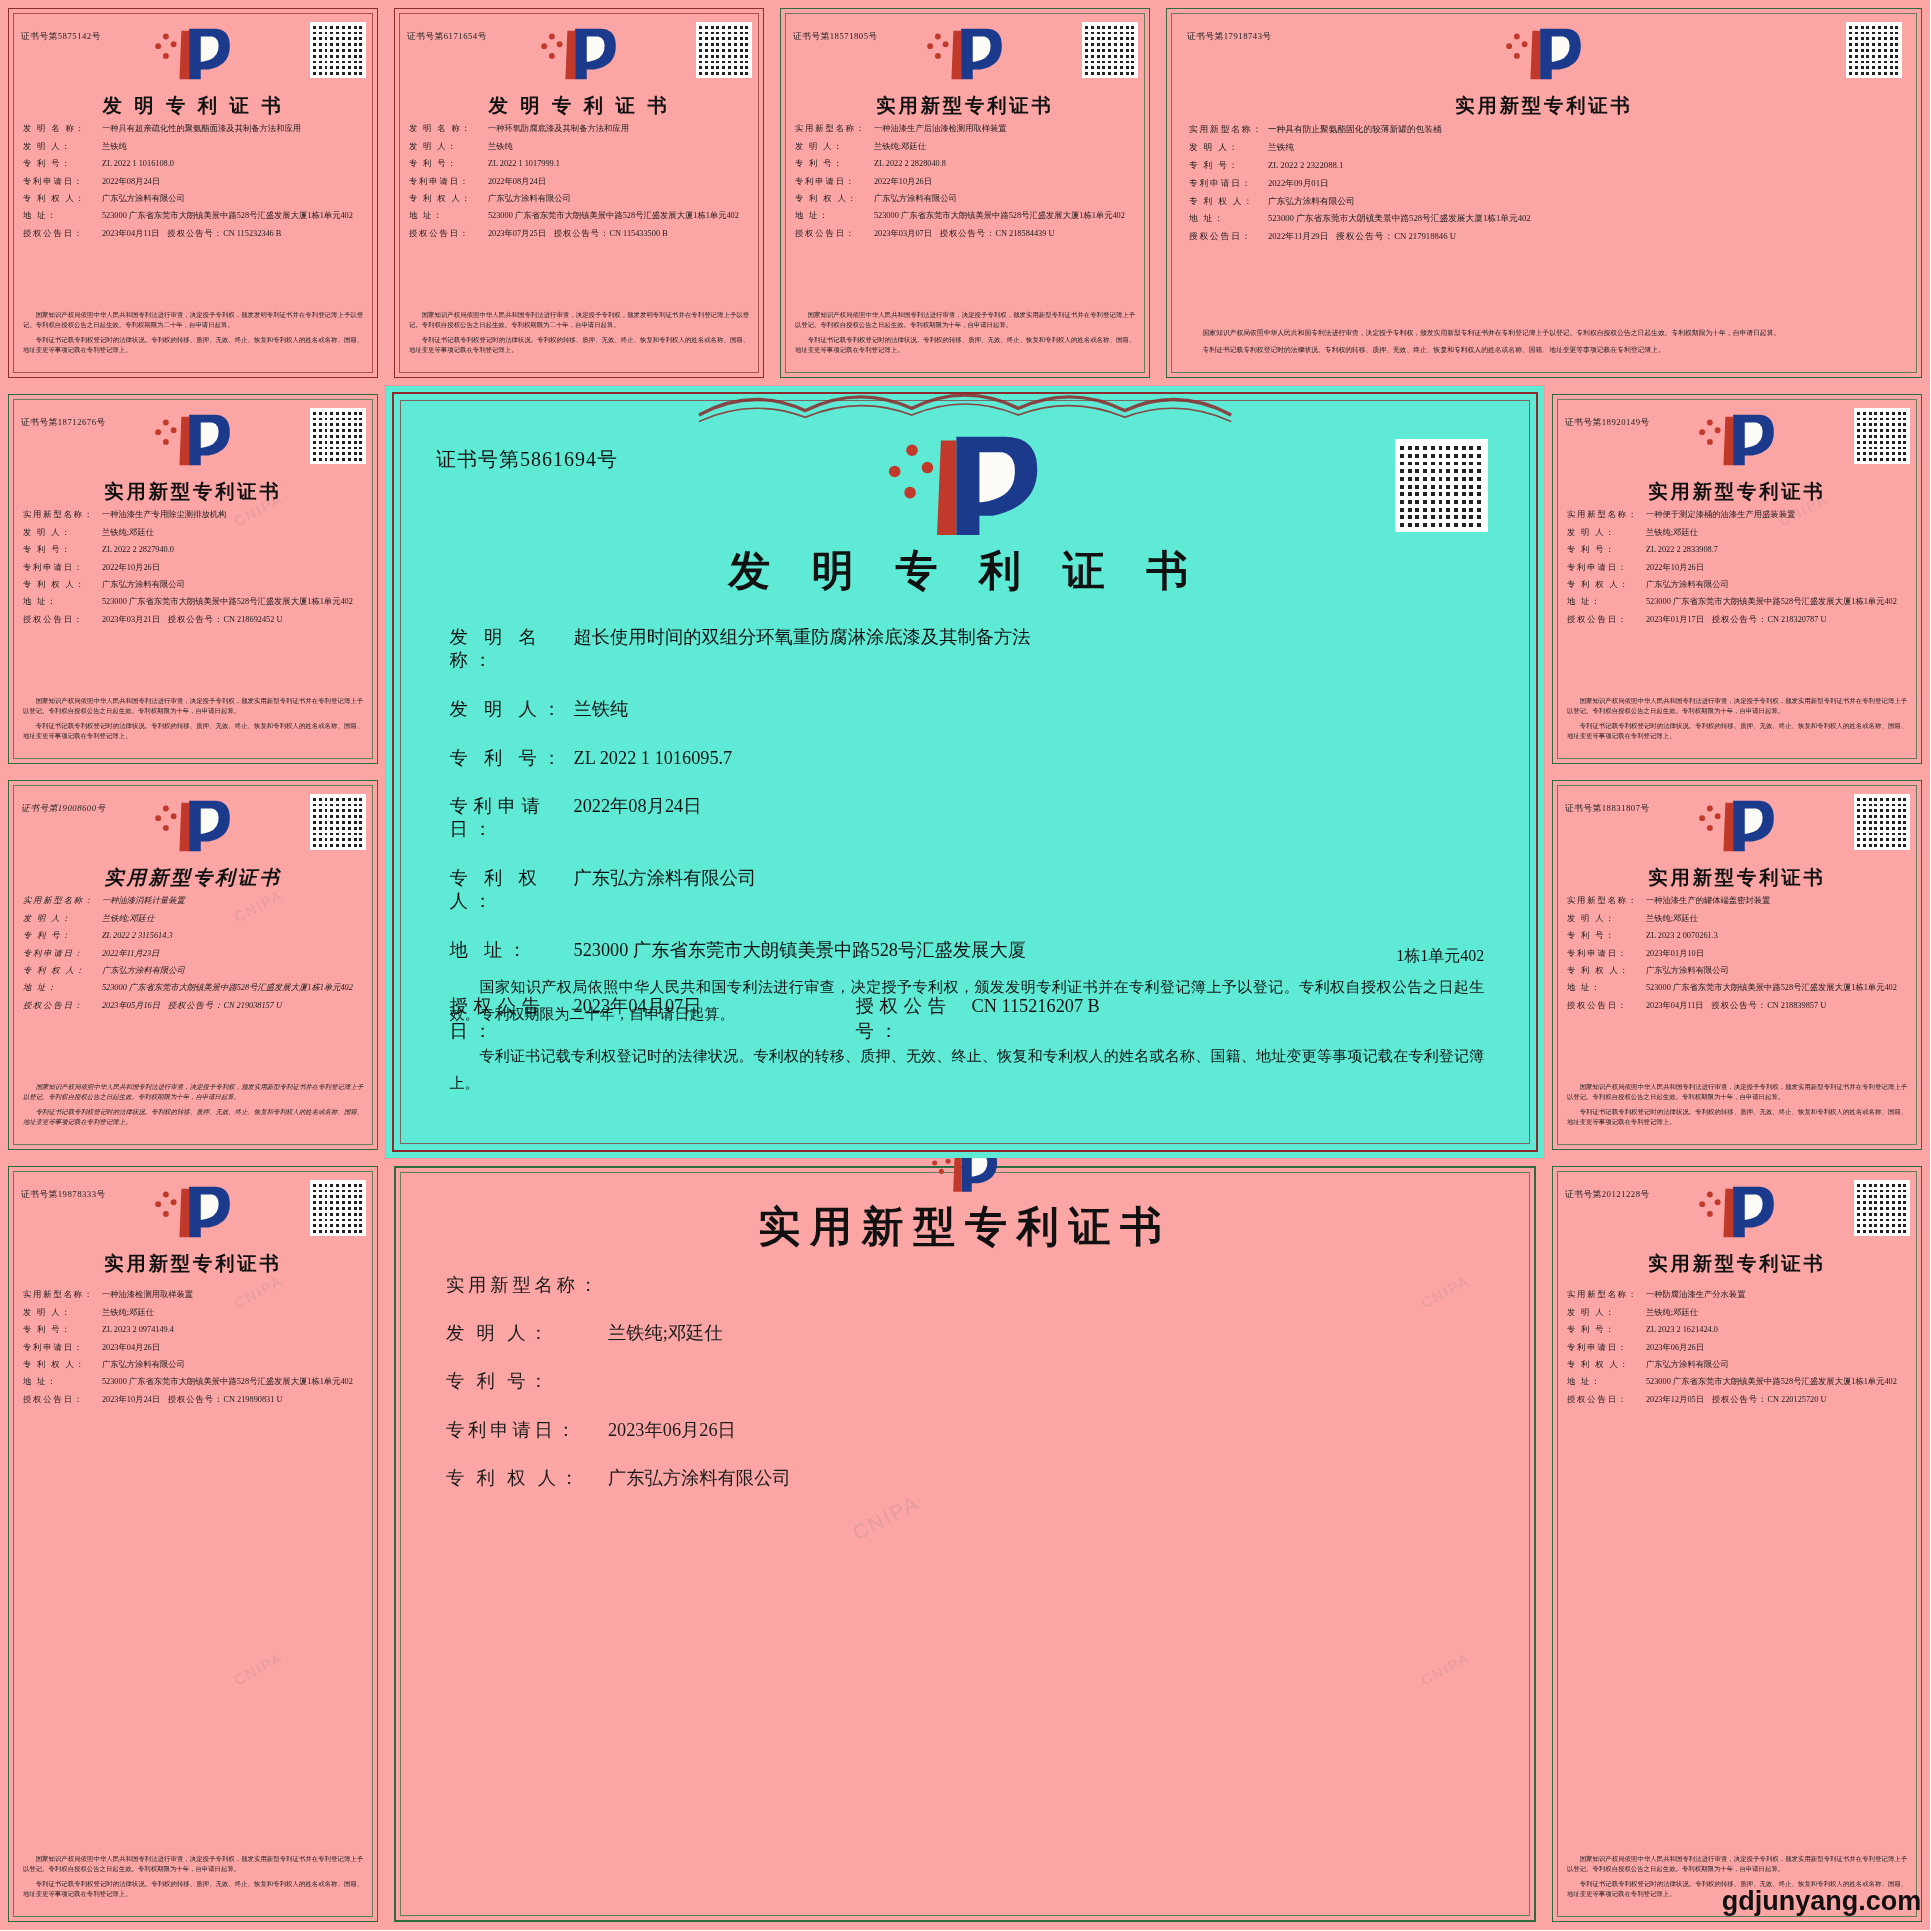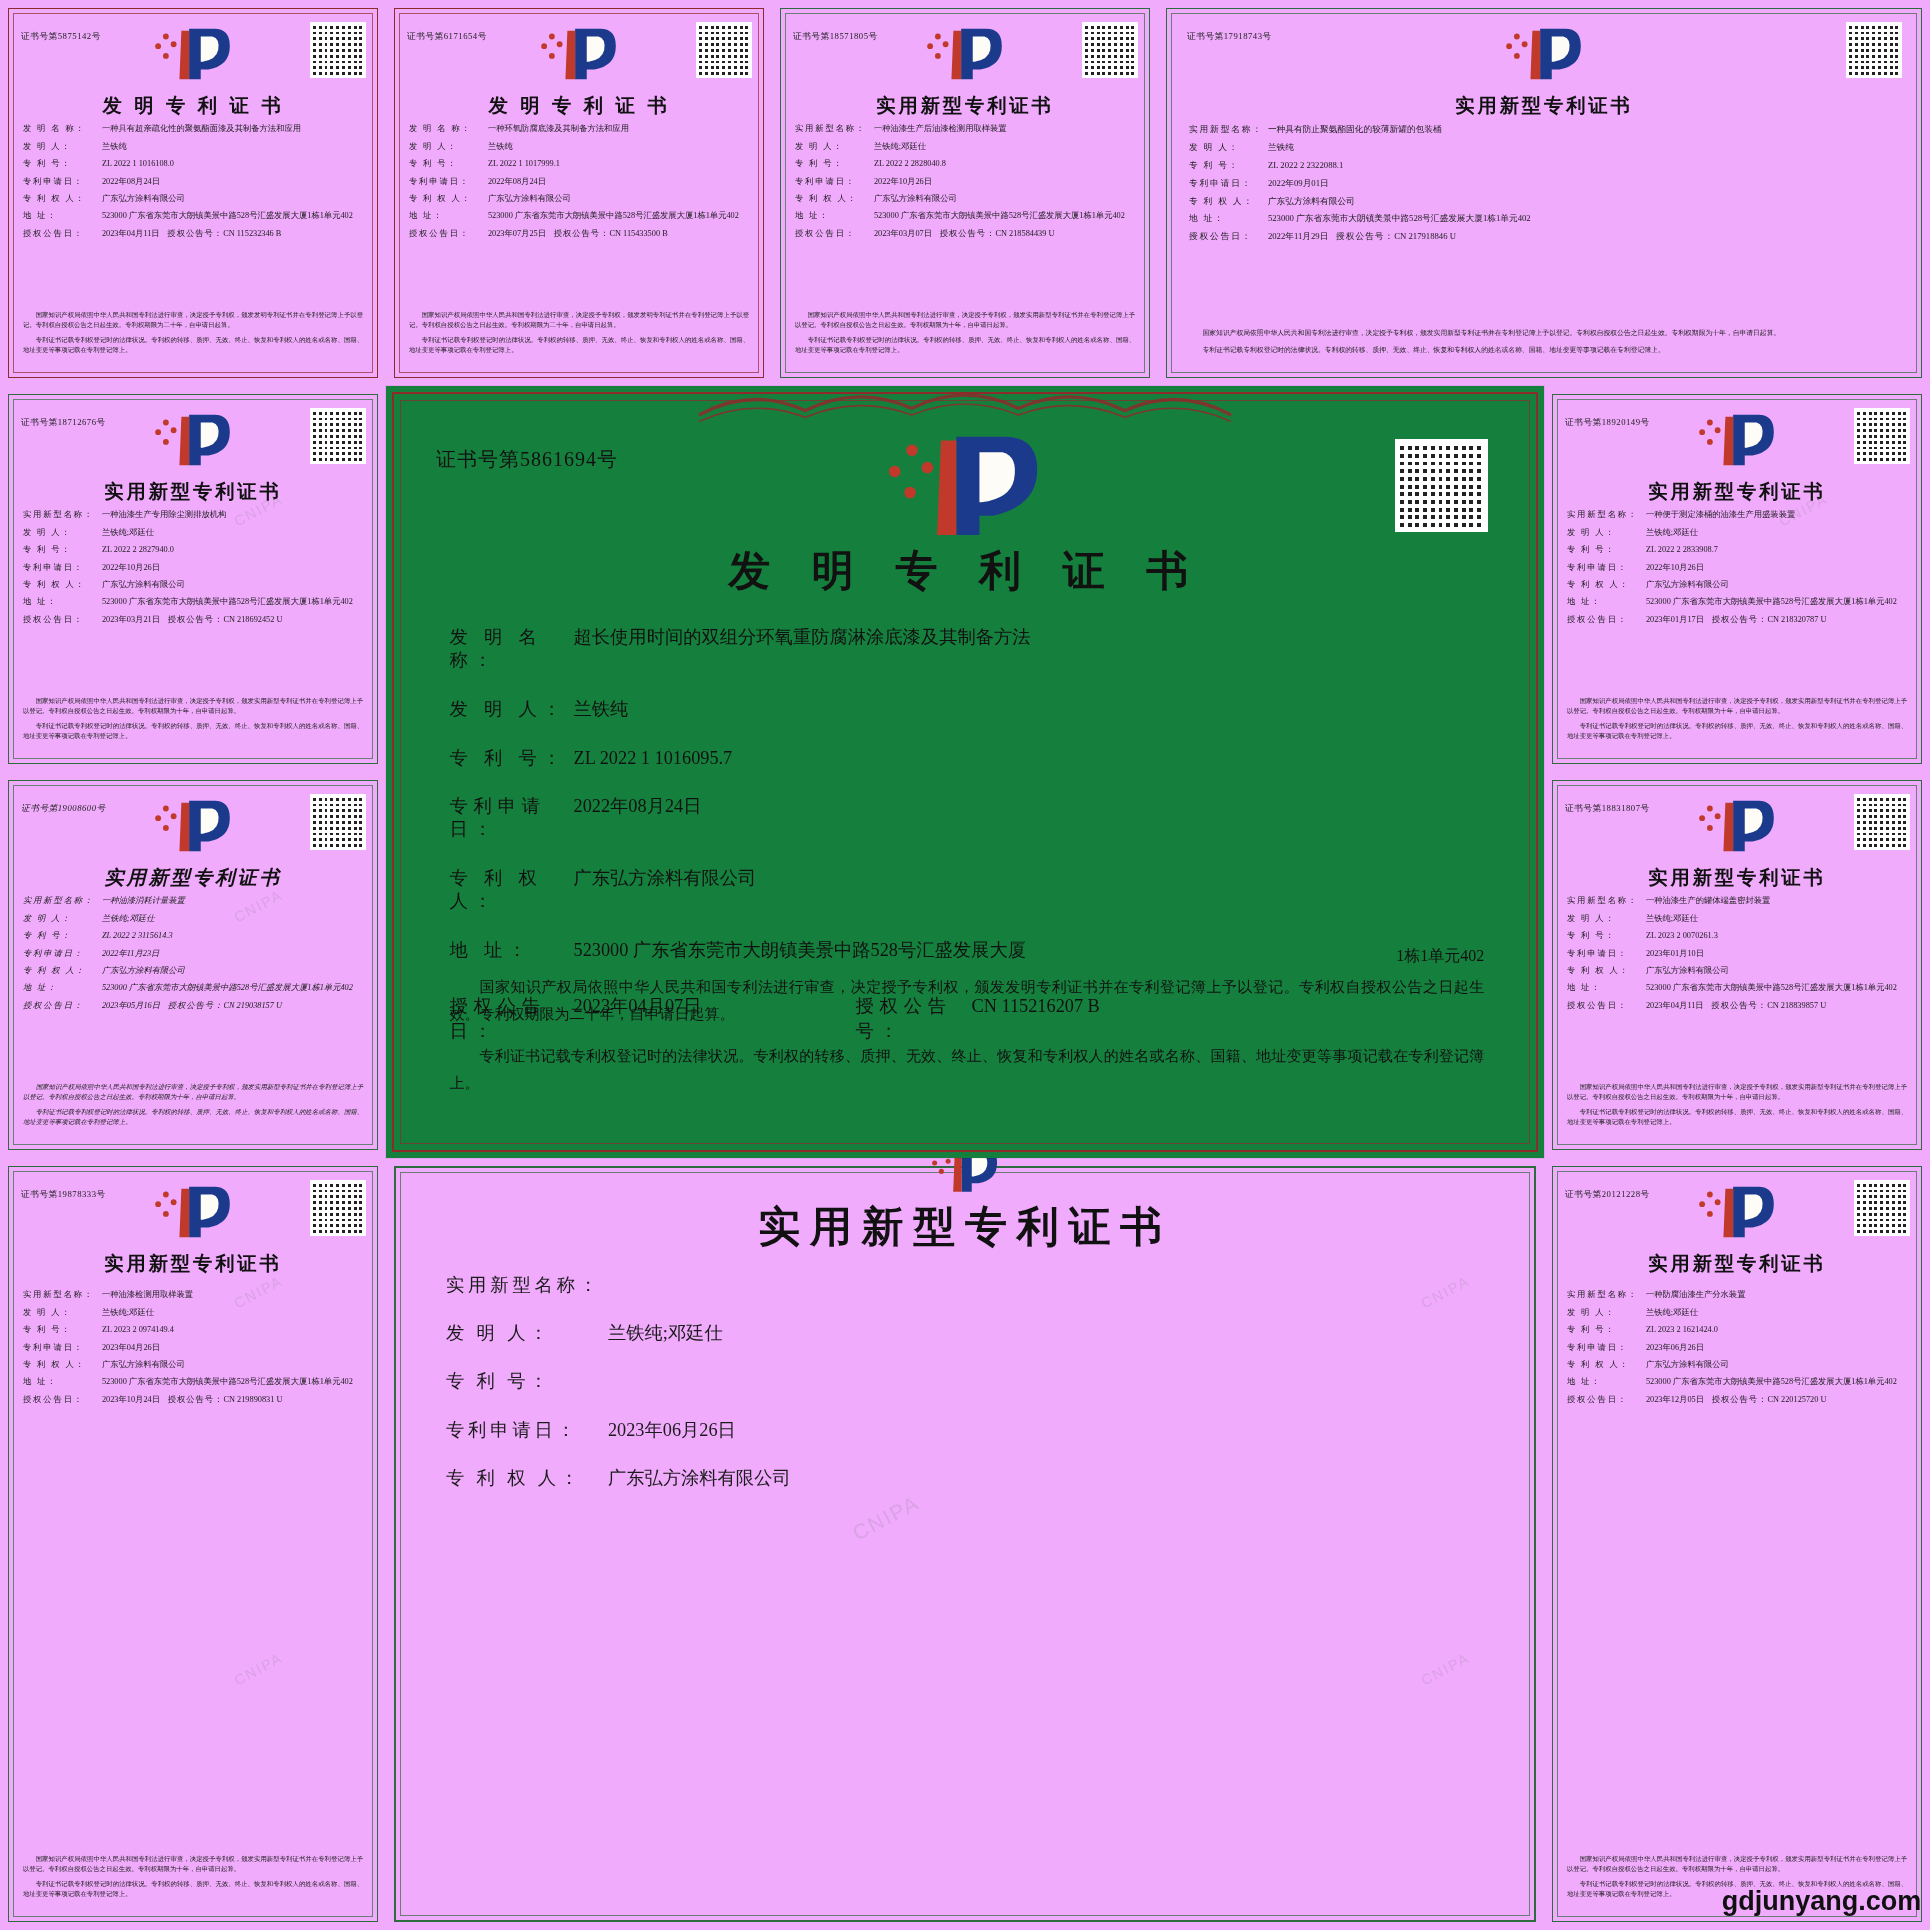--- a/index.html
+++ b/index.html
@@ -15,21 +15,21 @@
     width:1931px;height:1931px;
     display:grid;
     grid-template-columns:repeat(5,386px);
     grid-template-rows:repeat(5,386px);
   }
   
   .cert{
     position:relative;
     box-sizing:border-box;
     width:100%;height:100%;
-    background:#f0abfc;
+    background:#fca5a5;
     overflow:hidden;
   }
   .frame{
     position:absolute;
     left:7.7px;top:7.7px;right:7.7px;bottom:7.7px;
     border:1.9px solid #2e6b3f;
     box-sizing:border-box;
   }
   .frame.red{border-color:#8d2b2b;}
   .frame:after{
@@ -80,21 +80,21 @@
   .legal{
     position:absolute;left:1.9px;right:1.9px;bottom:7.7px;
     font-size:6.4px;line-height:1.55;color:#222;text-align:justify;
   }
   .legal p{margin:0 0 5.8px 0;text-indent:2em;}
   
   .big{
     grid-column:2 / span 3;
     grid-row:2 / span 2;
     position:relative;
-    background:#15803d;
+    background:#5eead4;
     z-index:5;
     box-shadow:0 0 0 1px rgba(0,0,0,.06);
   }
   .big .frame{border-width:2.9px;border-color:#8d2b2b;left:5.8px;top:5.8px;right:5.8px;bottom:5.8px;}
   .big .frame:after{border-color:#8d2b2b;left:5.8px;top:5.8px;right:5.8px;bottom:5.8px;}
   .big-inner{position:absolute;left:50px;right:50px;top:39px;bottom:29px;}
   .big-certno{font-size:20px;color:#111;letter-spacing:1px;position:absolute;left:0;top:21px;}
   .big-qr{
     position:absolute;right:5.8px;top:13.5px;width:83px;height:83px;
     background:

